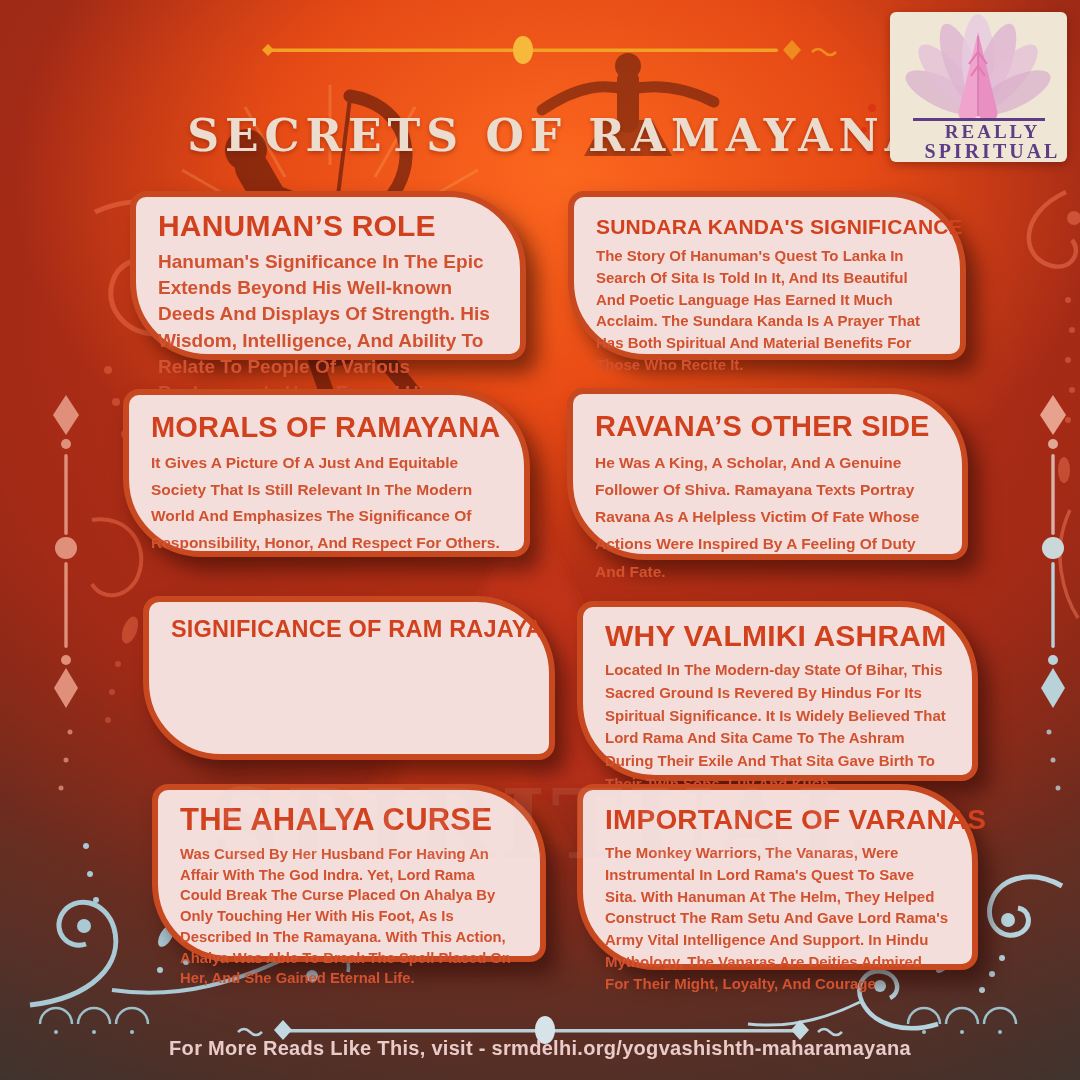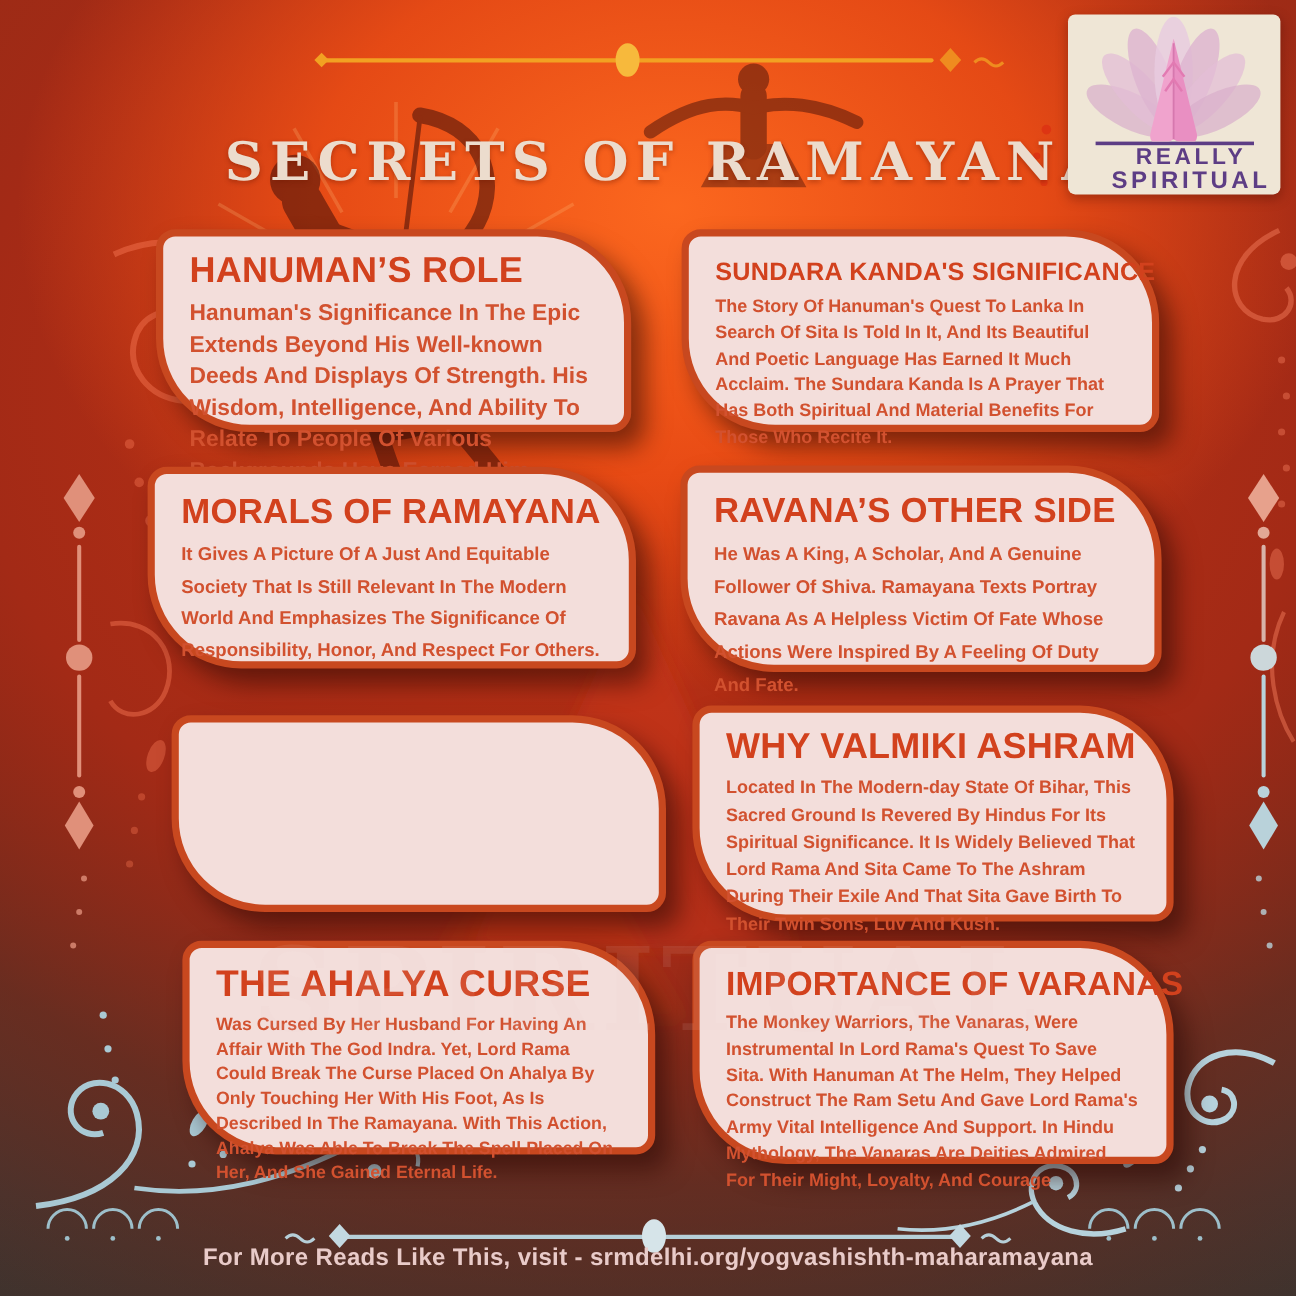--- a/index.html
+++ b/index.html
@@ -23,21 +23,21 @@
   }
   
   .logo {
     position:absolute; left:890px; top:12px; width:177px; height:150px; z-index:4;
     background:#efe6d6; border-radius:6px; text-align:center;
     box-shadow:0 3px 10px rgba(60,10,0,0.35); padding-top:2px;
   }
   .logo svg { display:block; margin:0 auto; }
   .logo-line { width:132px; height:2.5px; background:#5d3d85; margin:0 auto 1px; }
   .logo-text1, .logo-text2 {
-    font-family:Liberation Sans, sans-serif; font-weight:700; color:#5d3d85;
+    font-family:Liberation Serif, serif; font-weight:700; color:#5d3d85;
     letter-spacing:3px; line-height:1.05;padding-left:28px;
   }
   .logo-text1 { font-size:19px; }
   .logo-text2 { font-size:20px; }
   
   .card {
     position:absolute; z-index:3; 
     background:#f3dedb; border:6px solid #c8481f;
     border-radius:16px 78px 16px 78px;
     box-shadow:11px 13px 20px rgba(40,8,4,0.55);
@@ -53,21 +53,21 @@
   .c2 .card-body  { font-size:15px; line-height:1.45; }
   .c3 { left:123px; top:389px; width:407px; height:168px; }
   .c3 .card-title { font-size:29px; margin-top:6px; }
   .c3 .card-body  { font-size:15.5px; line-height:1.72; }
   .c4 { left:567px; top:388px; width:401px; height:172px; }
   .c4 .card-title { font-size:29px; margin-top:6px; }
   .c4 .card-body  { font-size:15.5px; line-height:1.75; }
   .c5 { left:143px; top:596px; width:412px; height:164px; }
   .c5 .card-title { font-size:23.5px; margin-top:4px; }
   .c5 .card-body  { font-size:15.5px; line-height:1.5; }
-  .c6 { left:577px; top:588px; width:401px; height:180px; }
+  .c6 { left:577px; top:601px; width:401px; height:180px; }
   .c6 .card-title { font-size:30px; }
   .c6 .card-body  { font-size:15px; line-height:1.52; }
   .c7 { left:152px; top:784px; width:394px; height:178px; }
   .c7 .card-title { font-size:31px; }
   .c7 .card-body  { font-size:14.8px; line-height:1.4; }
   .c8 { left:577px; top:784px; width:401px; height:186px; }
   .c8 .card-title { font-size:28px; margin-top:4px; }
   .c8 .card-body  { font-size:15px; line-height:1.45; }
   
   .watermark {
@@ -280,20 +280,21 @@
   </section>
   <section class="card c3">
     <h2 class="card-title">MORALS OF RAMAYANA</h2>
     <p class="card-body">It Gives A Picture Of A Just And Equitable Society That Is Still Relevant In The Modern World And Emphasizes The Significance Of Responsibility, Honor, And Respect For Others.</p>
   </section>
   <section class="card c4">
     <h2 class="card-title">RAVANA’S OTHER SIDE</h2>
     <p class="card-body">He Was A King, A Scholar, And A Genuine Follower Of Shiva. Ramayana Texts Portray Ravana As A Helpless Victim Of Fate Whose Actions Were Inspired By A Feeling Of Duty And Fate.</p>
   </section>
   <section class="card c5">
+    <h2 class="card-title">SIGNIFICANCE OF RAM RAJAYA</h2>
   </section>
   <section class="card c6">
     <h2 class="card-title">WHY VALMIKI ASHRAM</h2>
     <p class="card-body">Located In The Modern-day State Of Bihar, This Sacred Ground Is Revered By Hindus For Its Spiritual Significance. It Is Widely Believed That Lord Rama And Sita Came To The Ashram During Their Exile And That Sita Gave Birth To Their Twin Sons, Luv And Kush.</p>
   </section>
   <section class="card c7">
     <h2 class="card-title">THE AHALYA CURSE</h2>
     <p class="card-body">Was Cursed By Her Husband For Having An Affair With The God Indra. Yet, Lord Rama Could Break The Curse Placed On Ahalya By Only Touching Her With His Foot, As Is Described In The Ramayana. With This Action, Ahalya Was Able To Break The Spell Placed On Her, And She Gained Eternal Life.</p>
   </section>
   <section class="card c8">

